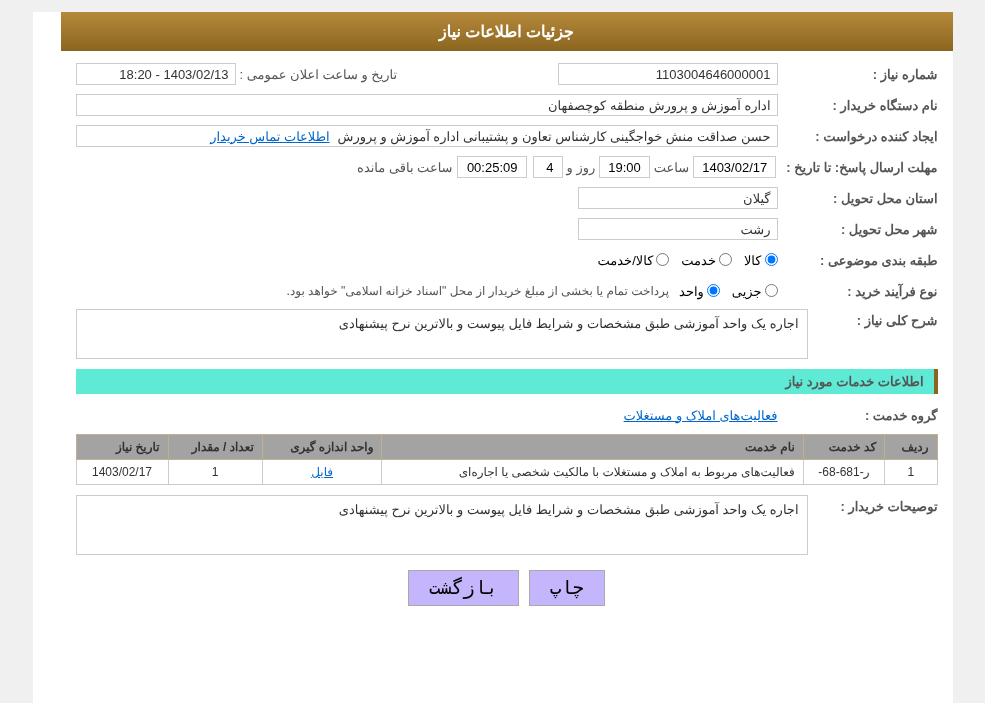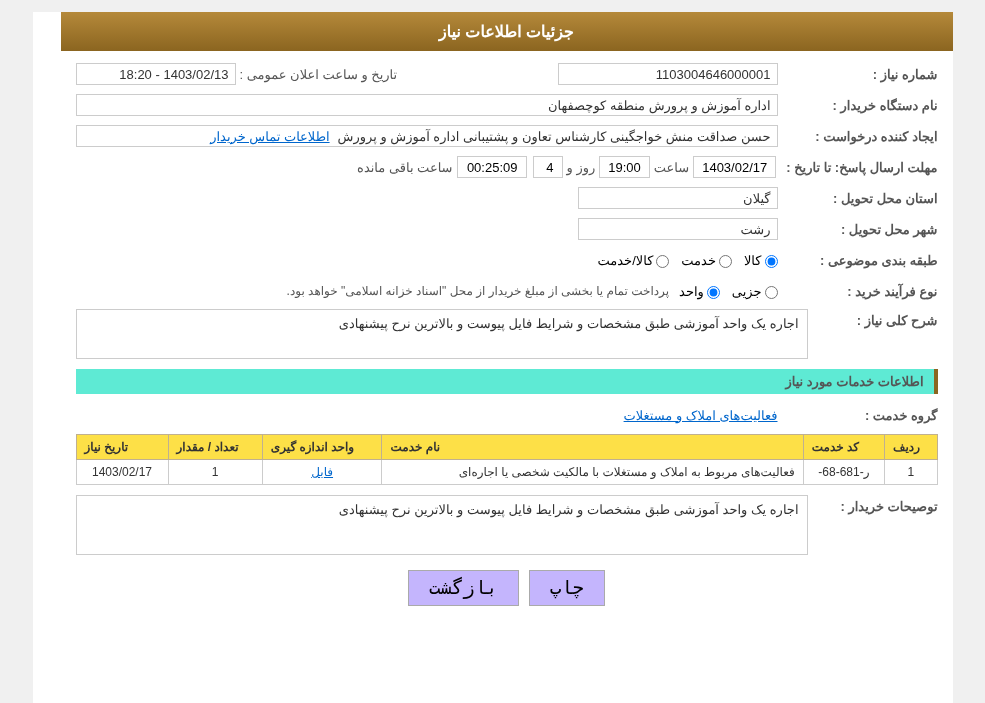--- a/index.html
+++ b/index.html
@@ -65,21 +65,21 @@
       align-items: center;
       background: #fff;
     }
     .radio-group {
       display: flex;
       gap: 12px;
       align-items: center;
     }
     .radio-item {
       display: flex;
-      align-items: flex-end;
+      align-items: flex-start;
       gap: 3px;
     }
     .section-divider {
       background: #5eead4;
       color: #555;
       font-weight: bold;
       padding: 5px 10px;
       margin: 10px 0 8px 0;
       border-right: 4px solid #8b6520;
     }
@@ -92,24 +92,24 @@
       color: #333;
       text-align: right;
       font-size: 13px;
     }
     .services-table {
       width: 100%;
       border-collapse: collapse;
       margin-top: 6px;
     }
     .services-table th {
-      background: #fde047;
+      background: #a3a3a3;
       border: 1px solid #c0b090;
       padding: 5px 8px;
-      text-align: left;
+      text-align: right;
       font-size: 12px;
       color: #333;
     }
     .services-table td {
       border: 1px solid #ccc;
       padding: 5px 8px;
       text-align: center;
       font-size: 12px;
       color: #333;
     }

